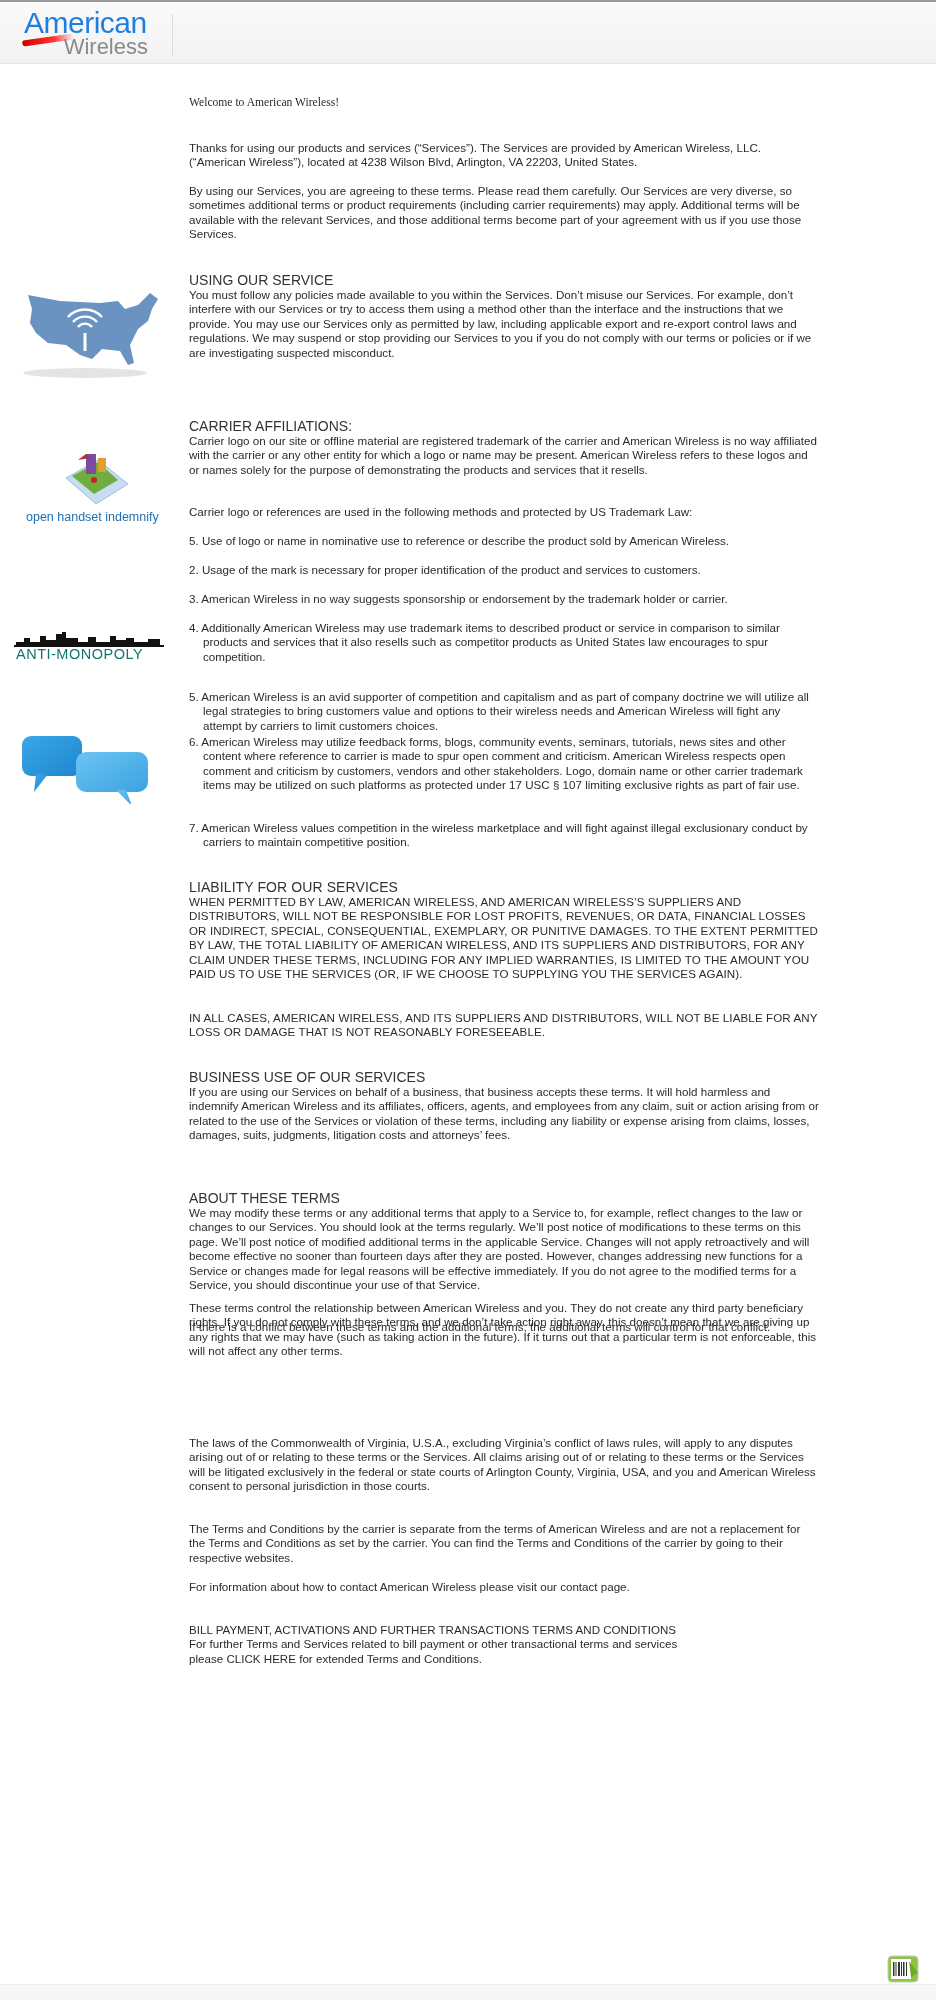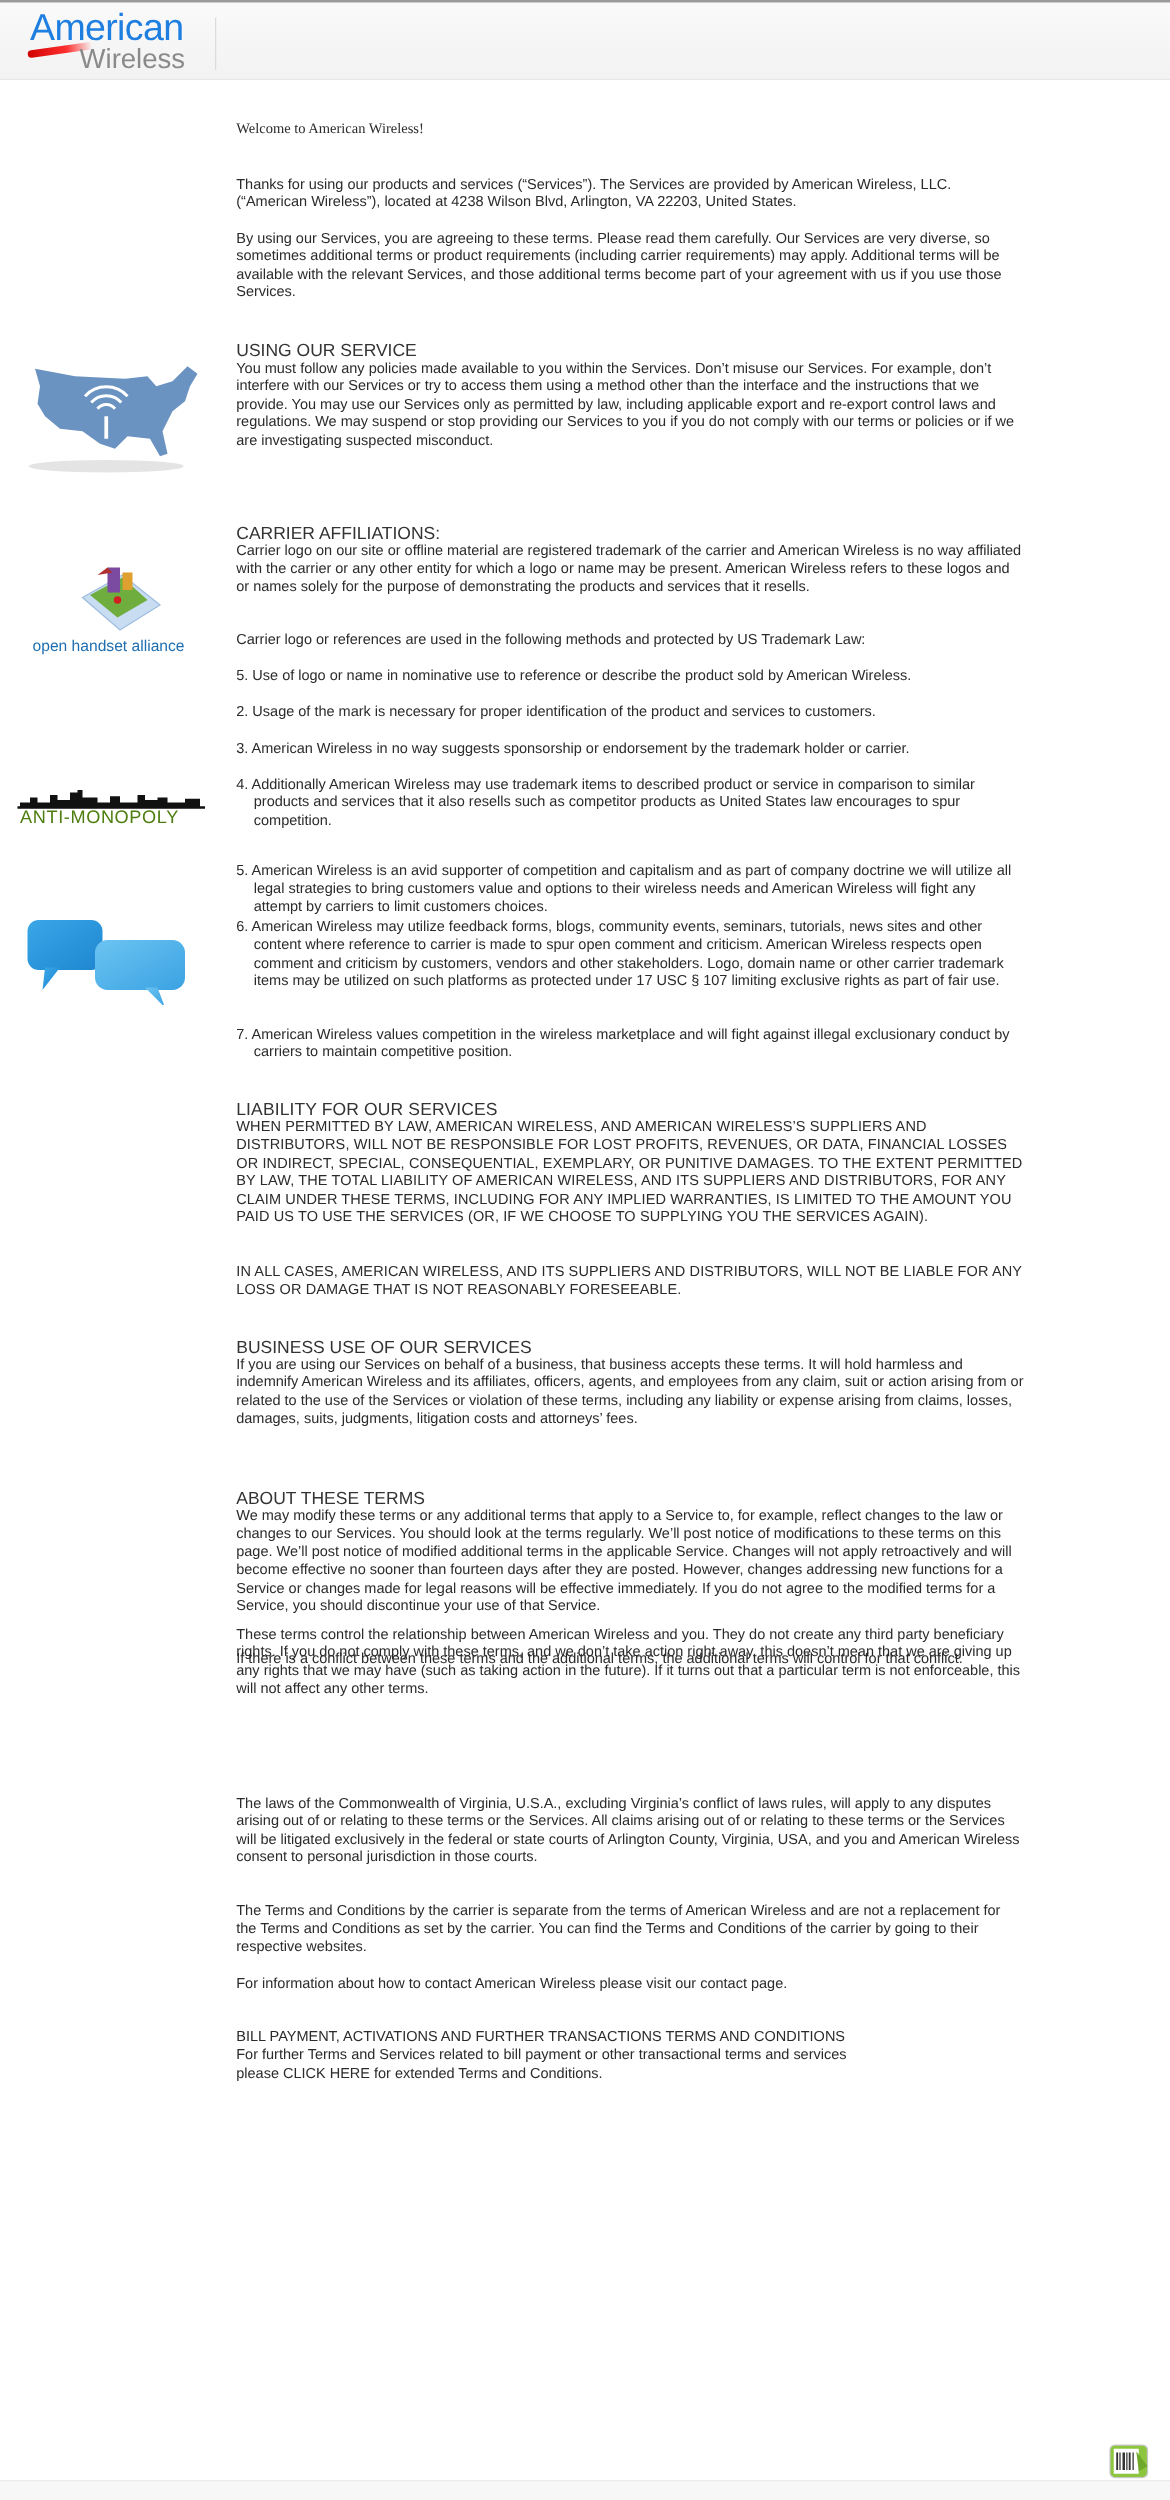--- a/index.html
+++ b/index.html
@@ -56,29 +56,29 @@
 
 <div class="side" style="top:440px;height:90px;">
   <svg width="180" height="70" viewBox="0 0 180 70">
     <path d="M66 38 L98 20 L128 44 L96 64 Z" fill="#c8dcf2" stroke="#9fbde0"></path>
     <path d="M72 36 L98 22 L118 40 L94 54 Z" fill="#6fae3e"></path>
     <rect x="86" y="14" width="10" height="20" fill="#7a4ba0"></rect>
     <rect x="98" y="18" width="8" height="14" fill="#e0a030"></rect>
     <circle cx="94" cy="40" r="3" fill="#d02020"></circle>
     <path d="M78 20 l8 -6 l4 4 z" fill="#b03030"></path>
   </svg>
-  <div style="position:absolute;left:26px;top:70px;font-size:12.5px;color:#1f6fb0;">open handset alliance</div>
+  <div style="position:absolute;left:26px;top:70px;font-size:12.5px;color:#1f6fb0;">open handset indemnify</div>
 </div>
 
 <div class="side" style="top:628px;height:40px;">
   <svg width="180" height="20" viewBox="0 0 180 20">
     <path d="M16 18 L16 14 L24 14 L24 10 L30 10 L30 14 L40 14 L40 8 L46 8 L46 12 L56 12 L56 6 L62 6 L62 4 L66 4 L66 10 L78 10 L78 14 L88 14 L88 9 L96 9 L96 14 L110 14 L110 8 L116 8 L116 12 L126 12 L126 10 L134 10 L134 14 L148 14 L148 11 L160 11 L160 18 Z" fill="#111"></path>
     <rect x="14" y="17" width="150" height="2" fill="#111"></rect>
   </svg>
-  <div style="position:absolute;left:16px;top:18px;font-size:14.5px;color:#4d7c0f;letter-spacing:0.5px;">ANTI-MONOPOLY</div>
+  <div style="position:absolute;left:16px;top:18px;font-size:14.5px;color:#0f766e;letter-spacing:0.5px;">ANTI-MONOPOLY</div>
 </div>
 
 <div class="side" style="top:734px;height:70px;">
   <svg width="180" height="70" viewBox="0 0 180 70">
     <defs>
       <linearGradient id="bg1" x1="0" y1="0" x2="1" y2="1">
           <stop offset="0" stop-color="#3aa7e8"></stop>
           <stop offset="1" stop-color="#1e86d0"></stop>
         </linearGradient>
       <linearGradient id="bg2" x1="0" y1="0" x2="1" y2="1">

